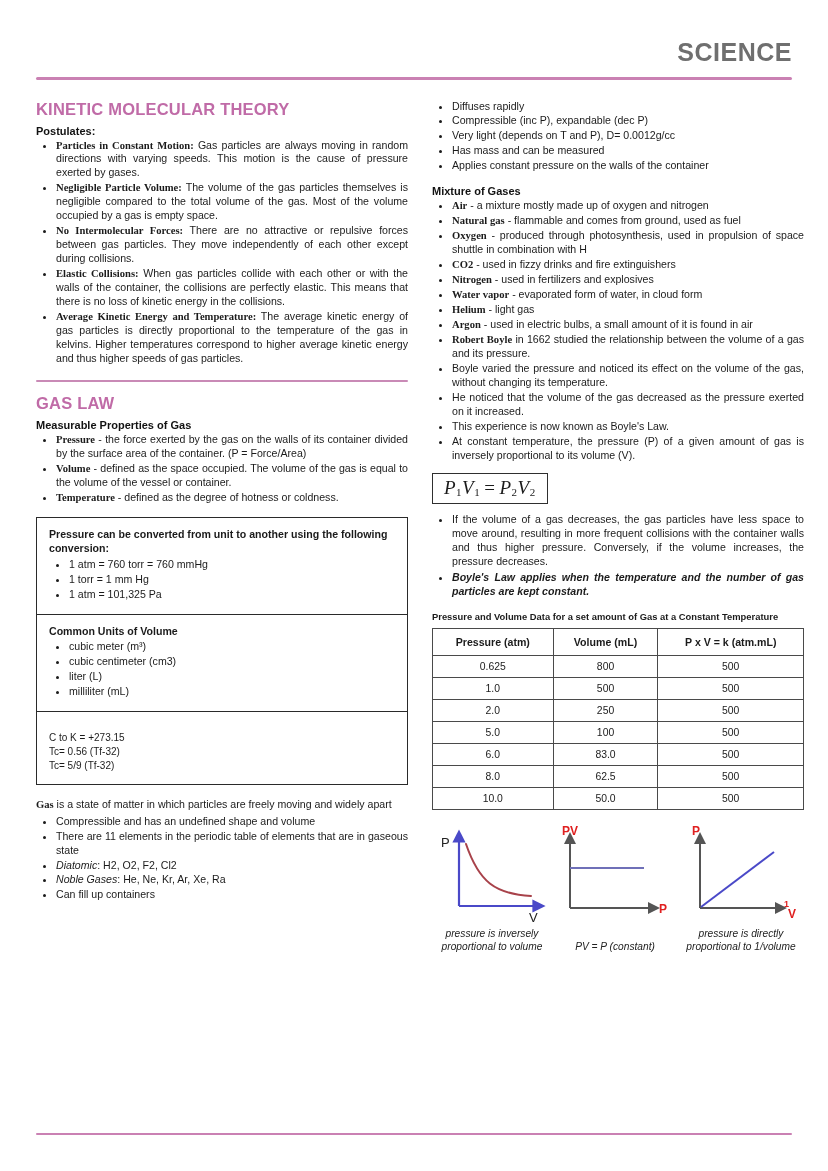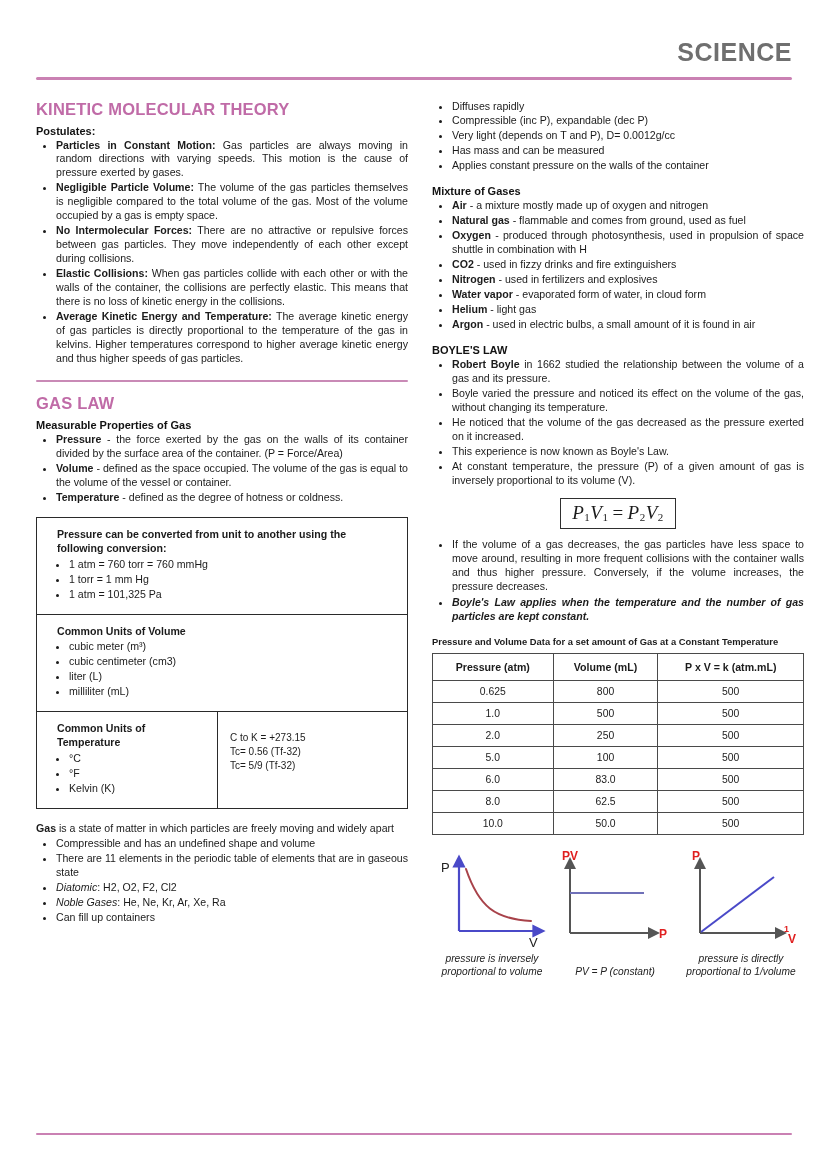--- a/index.html
+++ b/index.html
@@ -91,21 +91,21 @@
   }
   ul.bl > li {
     font-size: 10.6px;
     line-height: 1.32;
     text-align: justify;
     margin: 0 0 1px 0;
     padding-left: 1px;
   }
   ul.bl > li::marker { font-size: 9px; }
   ul.bl.loose > li { margin-bottom: 2px; }
-  .b { font-weight: bold; }
+  .b { font-weight: bold; font-family: Liberation Serif, serif; }
   .i { font-style: italic; }
   .bi { font-weight: bold; font-style: italic; }
   p.para {
     font-size: 10.6px;
     line-height: 1.34;
     text-align: justify;
     margin: 0 0 2px 0;
   }
 
   
@@ -130,32 +130,32 @@
   }
   .boxrow .cellR {
     flex: 1;
     padding: 19px 12px 11px 12px;
     box-sizing: border-box;
   }
   .boxhead {
     font-size: 10.6px;
     font-weight: bold;
     line-height: 1.36;
-    margin: 0 0 2px 8px;
+    margin: 0 0 2px 0;
   }
   .boxtable ul.bl > li { text-align: left; }
   .convline {
     font-size: 10px;
     line-height: 1.42;
   }
 
   
   .formula-wrap {
     display: flex;
-    justify-content: center;
+    justify-content: flex-start;
     margin: 10px 0 9px 0;
   }
   .formula {
     border: 1.2px solid #2f2f2f;
     padding: 3px 11px 4px 11px;
     font-family: "Liberation Serif", serif;
     font-size: 19px;
     font-style: italic;
     letter-spacing: .5px;
     white-space: nowrap;
@@ -258,28 +258,20 @@
         <div class="boxrow">
           <div class="boxhead">Common Units of Volume</div>
           <ul class="bl" id="volume-items">
               <li><span>cubic meter (m³)</span></li>
               <li><span>cubic centimeter (cm3)</span></li>
               <li><span>liter (L)</span></li>
               <li><span>milliliter (mL)</span></li>
             </ul>
         </div>
         <div class="boxrow split">
-          <div class="cellL">
-            <div class="boxhead">Common Units of Temperature</div>
-            <ul class="bl" id="temp-items">
-                <li><span>°C</span></li>
-                <li><span>°F</span></li>
-                <li><span>Kelvin (K)</span></li>
-              </ul>
-          </div>
           <div class="cellR">
             <div id="temp-conv">
                 <div class="convline">C to K = +273.15</div>
                 <div class="convline">Tc= 0.56 (Tf-32)</div>
                 <div class="convline">Tc= 5/9 (Tf-32)</div>
               </div>
           </div>
         </div>
       </div>
 
@@ -311,21 +303,20 @@
           <li><span class="b">Air</span><span> - a mixture mostly made up of oxygen and nitrogen</span></li>
           <li><span class="b">Natural gas</span><span> - flammable and comes from ground, used as fuel</span></li>
           <li><span class="b">Oxygen</span><span> - produced through photosynthesis, used in propulsion of space shuttle in combination with H</span></li>
           <li><span class="b">CO2</span><span> - used in fizzy drinks and fire extinguishers</span></li>
           <li><span class="b">Nitrogen</span><span> - used in fertilizers and explosives</span></li>
           <li><span class="b">Water vapor</span><span> - evaporated form of water, in cloud form</span></li>
           <li><span class="b">Helium</span><span> - light gas</span></li>
           <li><span class="b">Argon</span><span> - used in electric bulbs, a small amount of it is found in air</span></li>
         </ul>
 
-      <h3 class="sub gap">BOYLE'S LAW</h3>
       <ul class="bl" id="boyles-list">
           <li><span class="b">Robert Boyle</span><span> in 1662 studied the relationship between the volume of a gas and its pressure.</span></li>
           <li><span>Boyle varied the pressure and noticed its effect on the volume of the gas, without changing its temperature.</span></li>
           <li><span>He noticed that the volume of the gas decreased as the pressure exerted on it increased.</span></li>
           <li><span>This experience is now known as Boyle's Law.</span></li>
           <li><span>At constant temperature, the pressure (P) of a given amount of gas is inversely proportional to its volume (V).</span></li>
         </ul>
 
       <div class="formula-wrap">
         <div class="formula">

